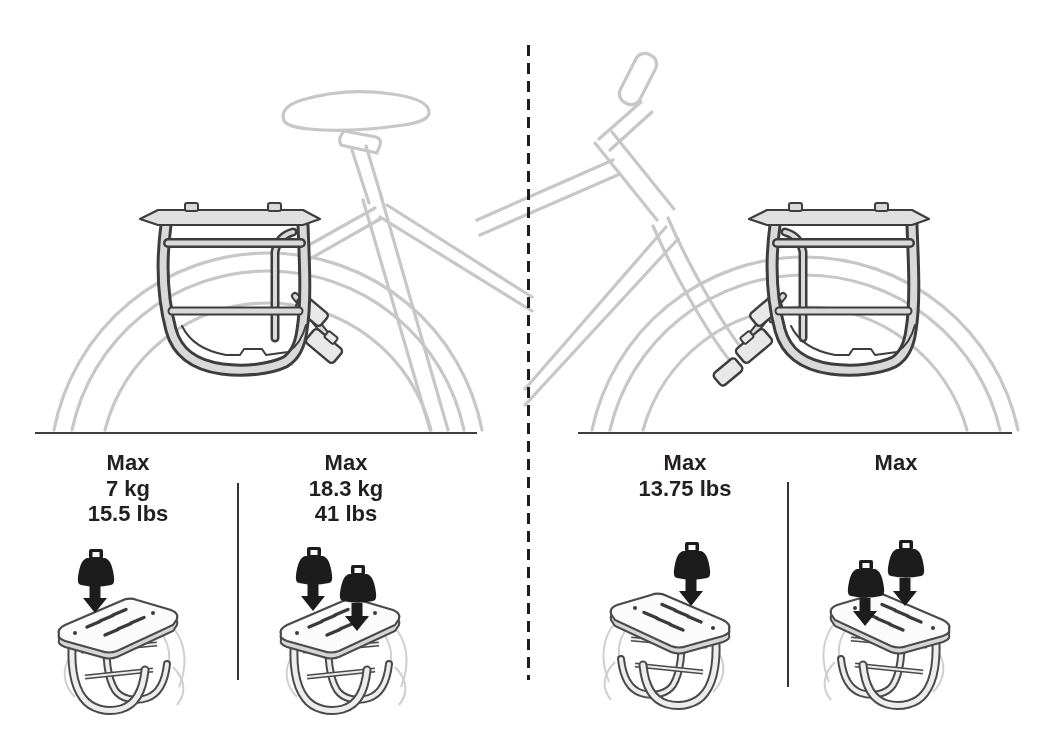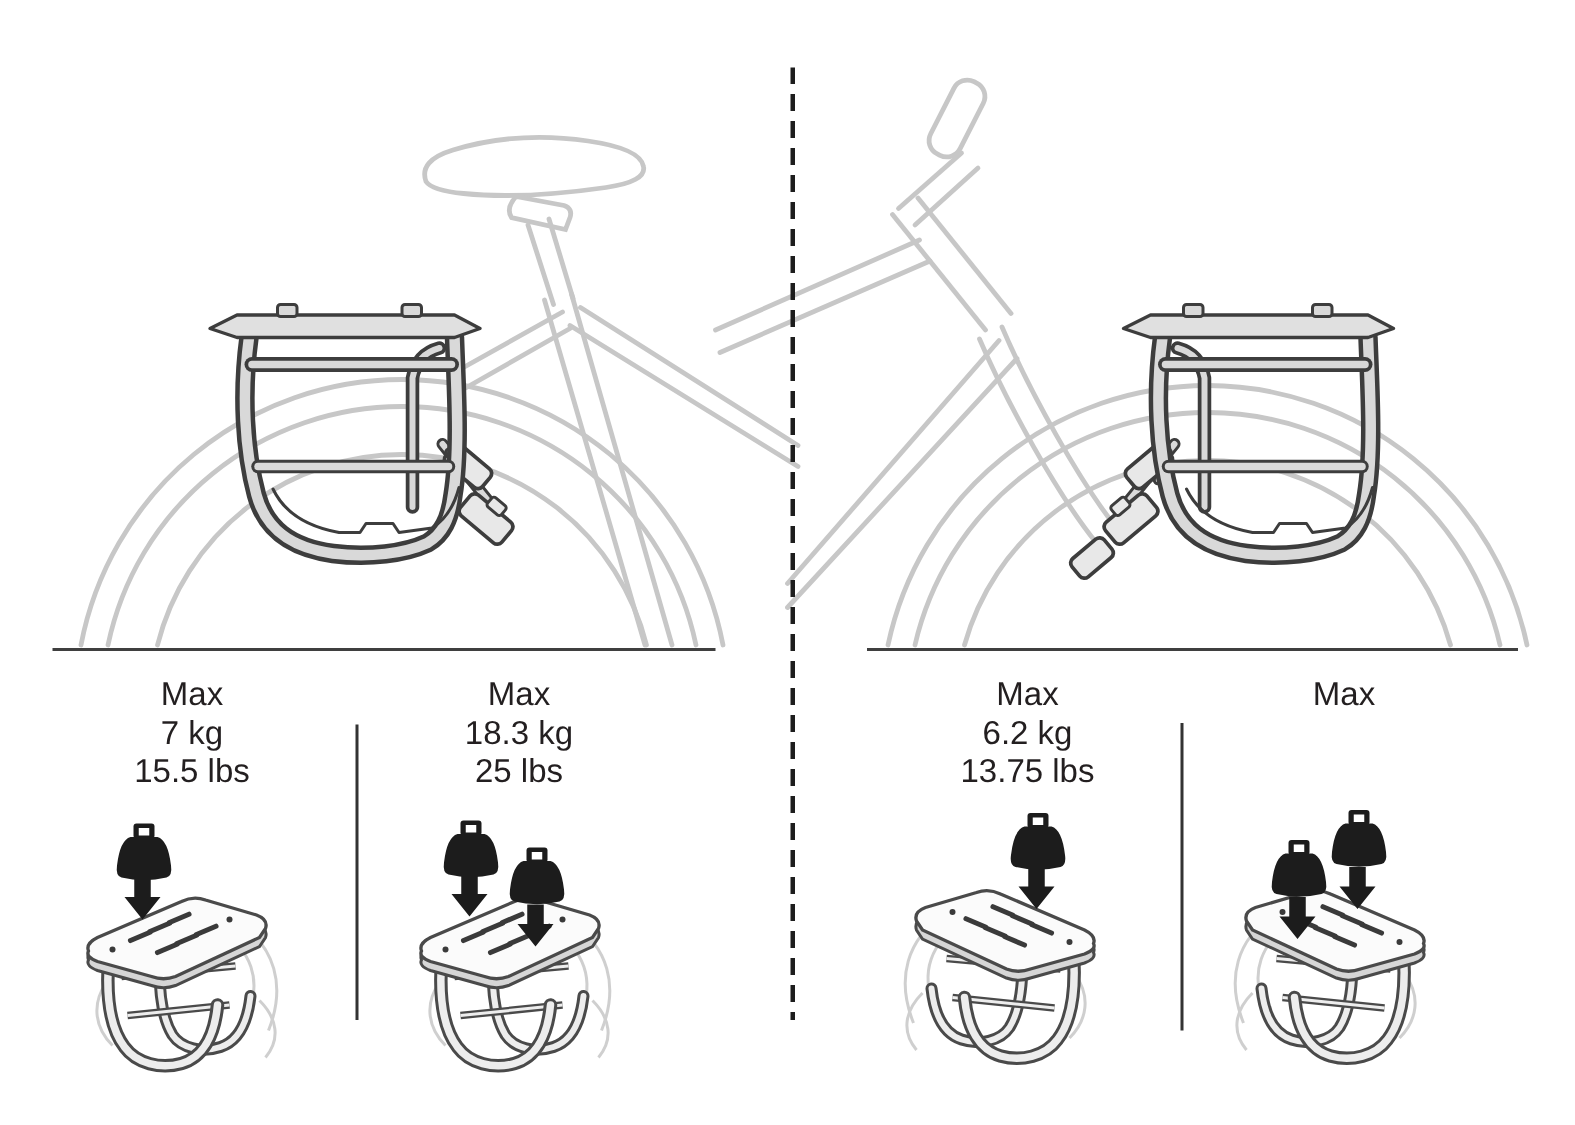--- a/index.html
+++ b/index.html
@@ -9,21 +9,21 @@
   }
   .stage svg{position:absolute;overflow:visible;}
   .dashed-divider{
     position:absolute;left:527px;top:45px;width:3px;height:635px;
     background:repeating-linear-gradient(180deg,#1d1d1d 0 11px,transparent 11px 18px);
   }
   .hrule{position:absolute;height:2px;background:#3f3f3f;}
   .vrule{position:absolute;width:2px;background:#333333;}
   .spec{
     position:absolute;width:160px;text-align:center;color:#231f20;
-    font-weight:normal;font-size:22px;line-height:25.5px;letter-spacing:0;
+    font-weight:bold;font-size:22px;line-height:25.5px;letter-spacing:0;
   }
   .illus{position:absolute;}
 </style>
 </head>
 <body>
 
 <div class="stage">
 
   <svg width="0" height="0" style="position:absolute" aria-hidden="true">
     <defs>
@@ -177,25 +177,24 @@
   <div class="vrule" style="left:787px;top:482px;height:205px"></div>
 
   <div class="spec" style="left:48px;top:450px">
     <div>Max</div>
     <div>7 kg</div>
     <div>15.5 lbs</div>
   </div>
   <div class="spec" style="left:266px;top:450px">
     <div>Max</div>
     <div>18.3 kg</div>
-    <div>25 lbs</div>
+    <div>41 lbs</div>
   </div>
   <div class="spec" style="left:605px;top:450px">
     <div>Max</div>
-    <div>6.2 kg</div>
     <div>13.75 lbs</div>
   </div>
   <div class="spec" style="left:816px;top:450px">
     <div>Max</div>
   </div>
 
   <svg class="illus" style="left:50px;top:533px" width="150" height="185" viewBox="0 0 150 185">
     <use href="#iso-rack" transform="translate(5,50)"></use>
     <use href="#weight" transform="translate(46,22)"></use>
     <use href="#down-arrow" transform="translate(45,52)"></use>

